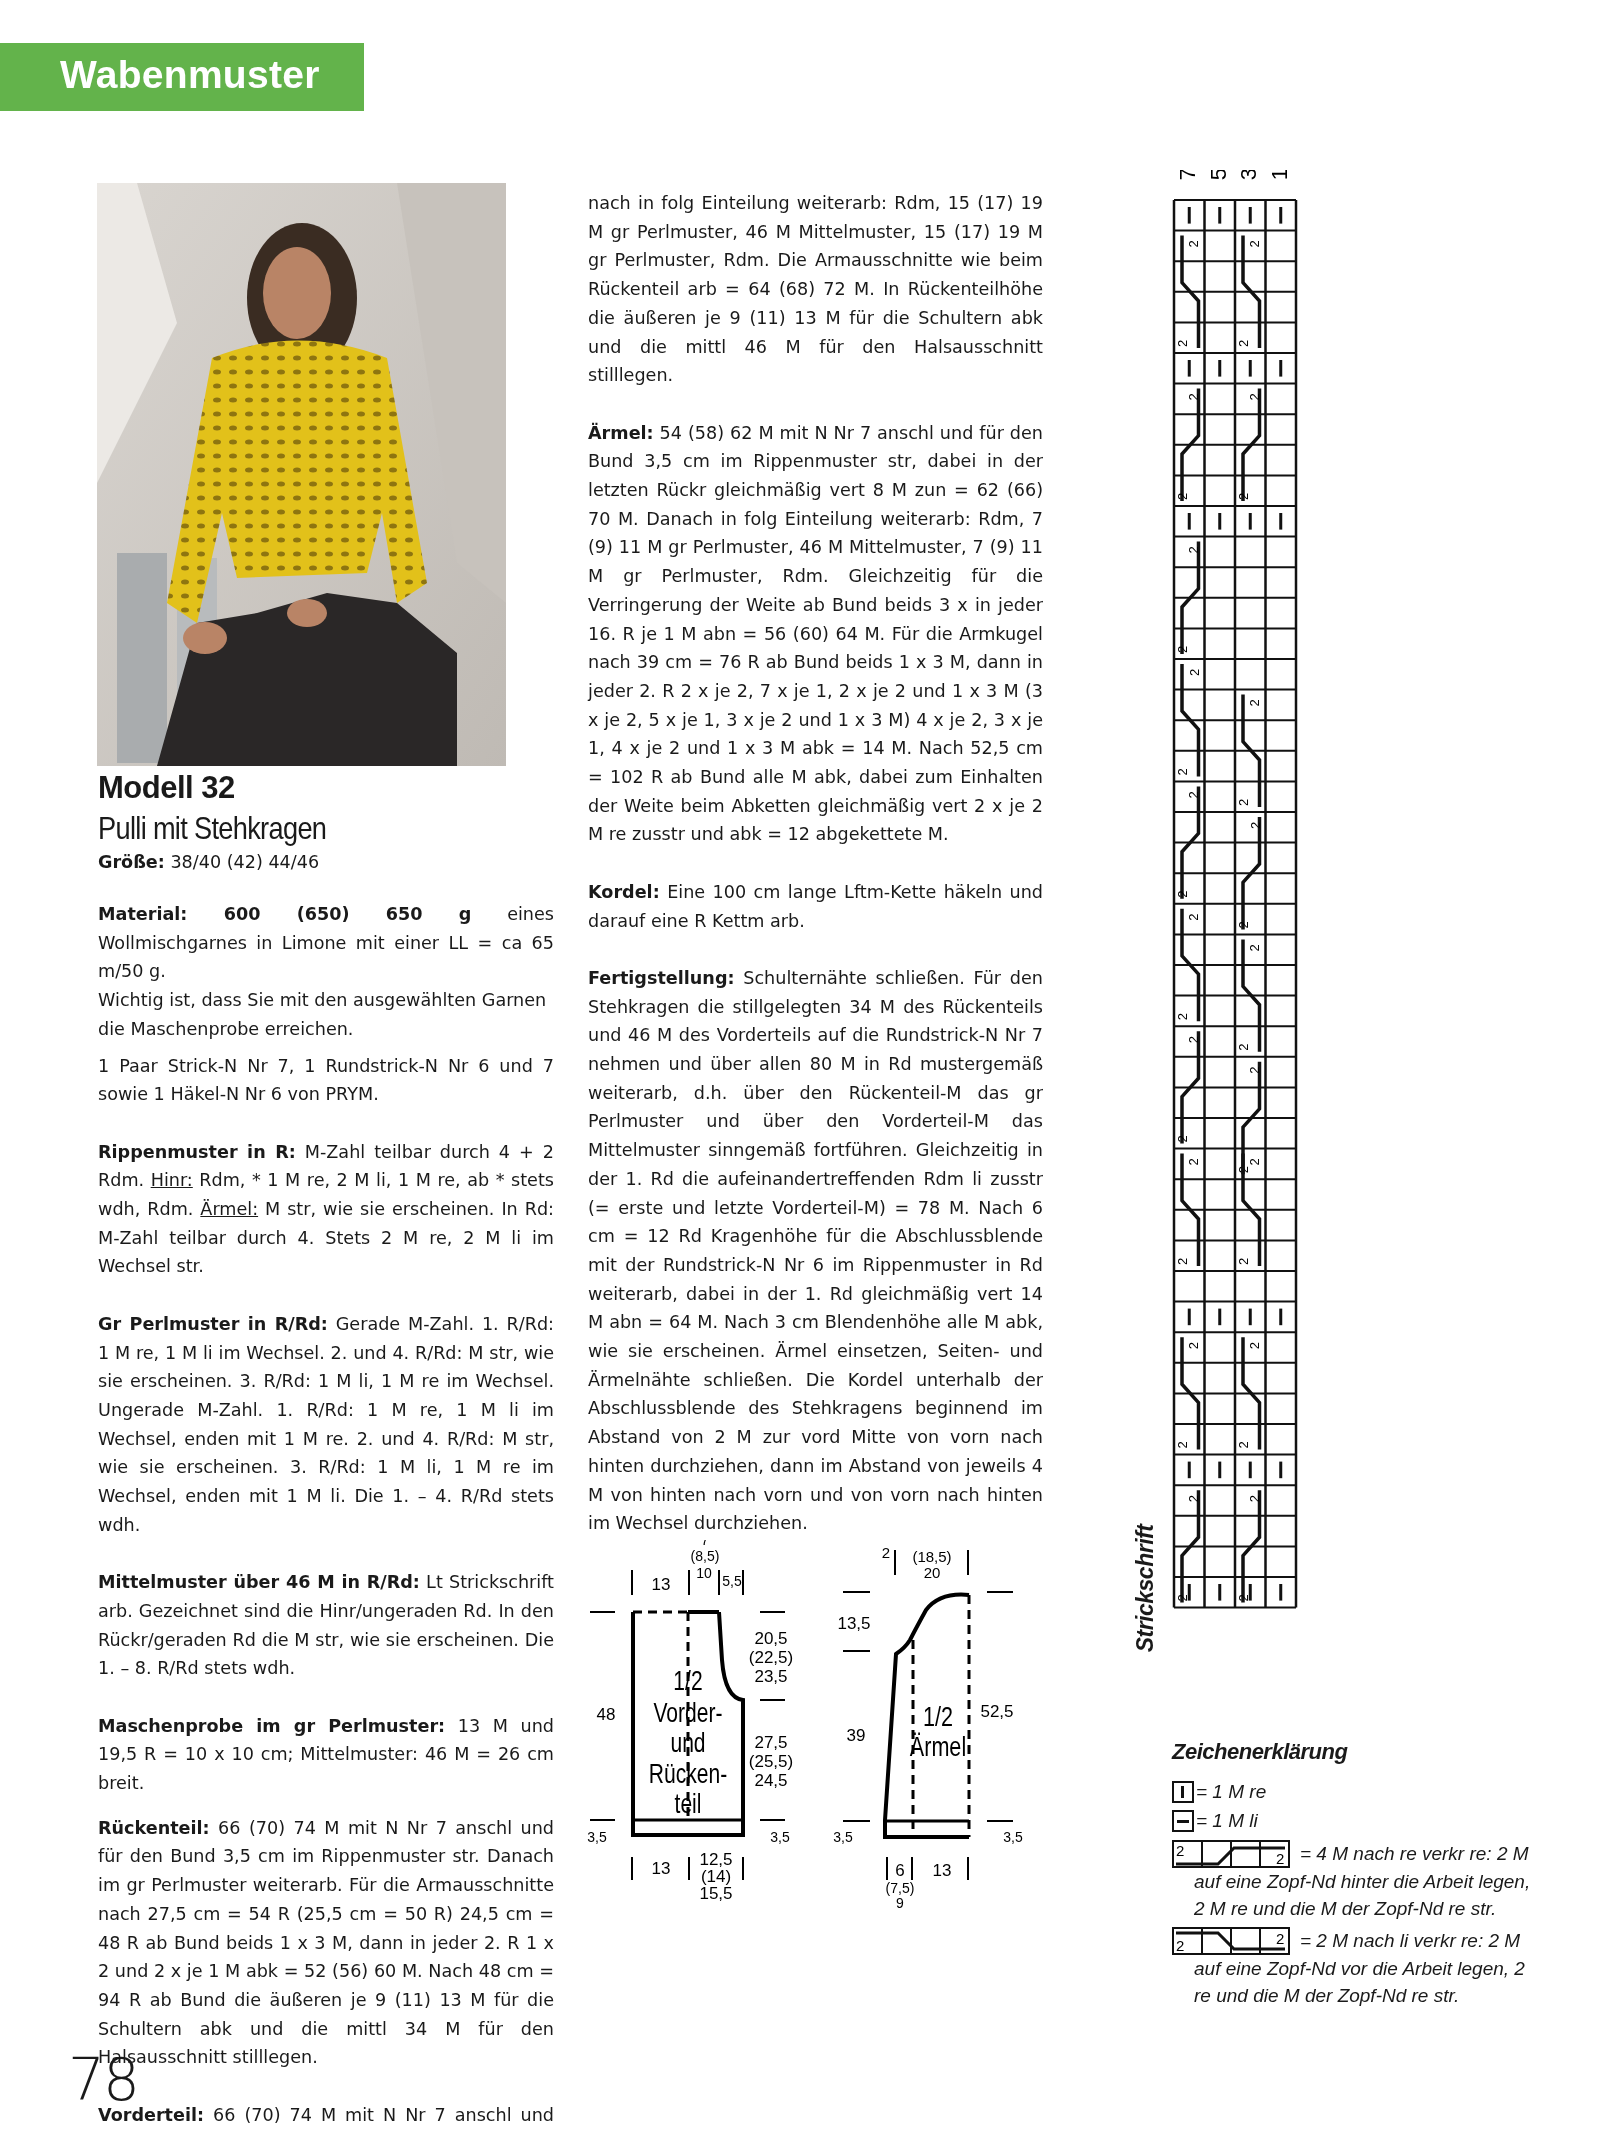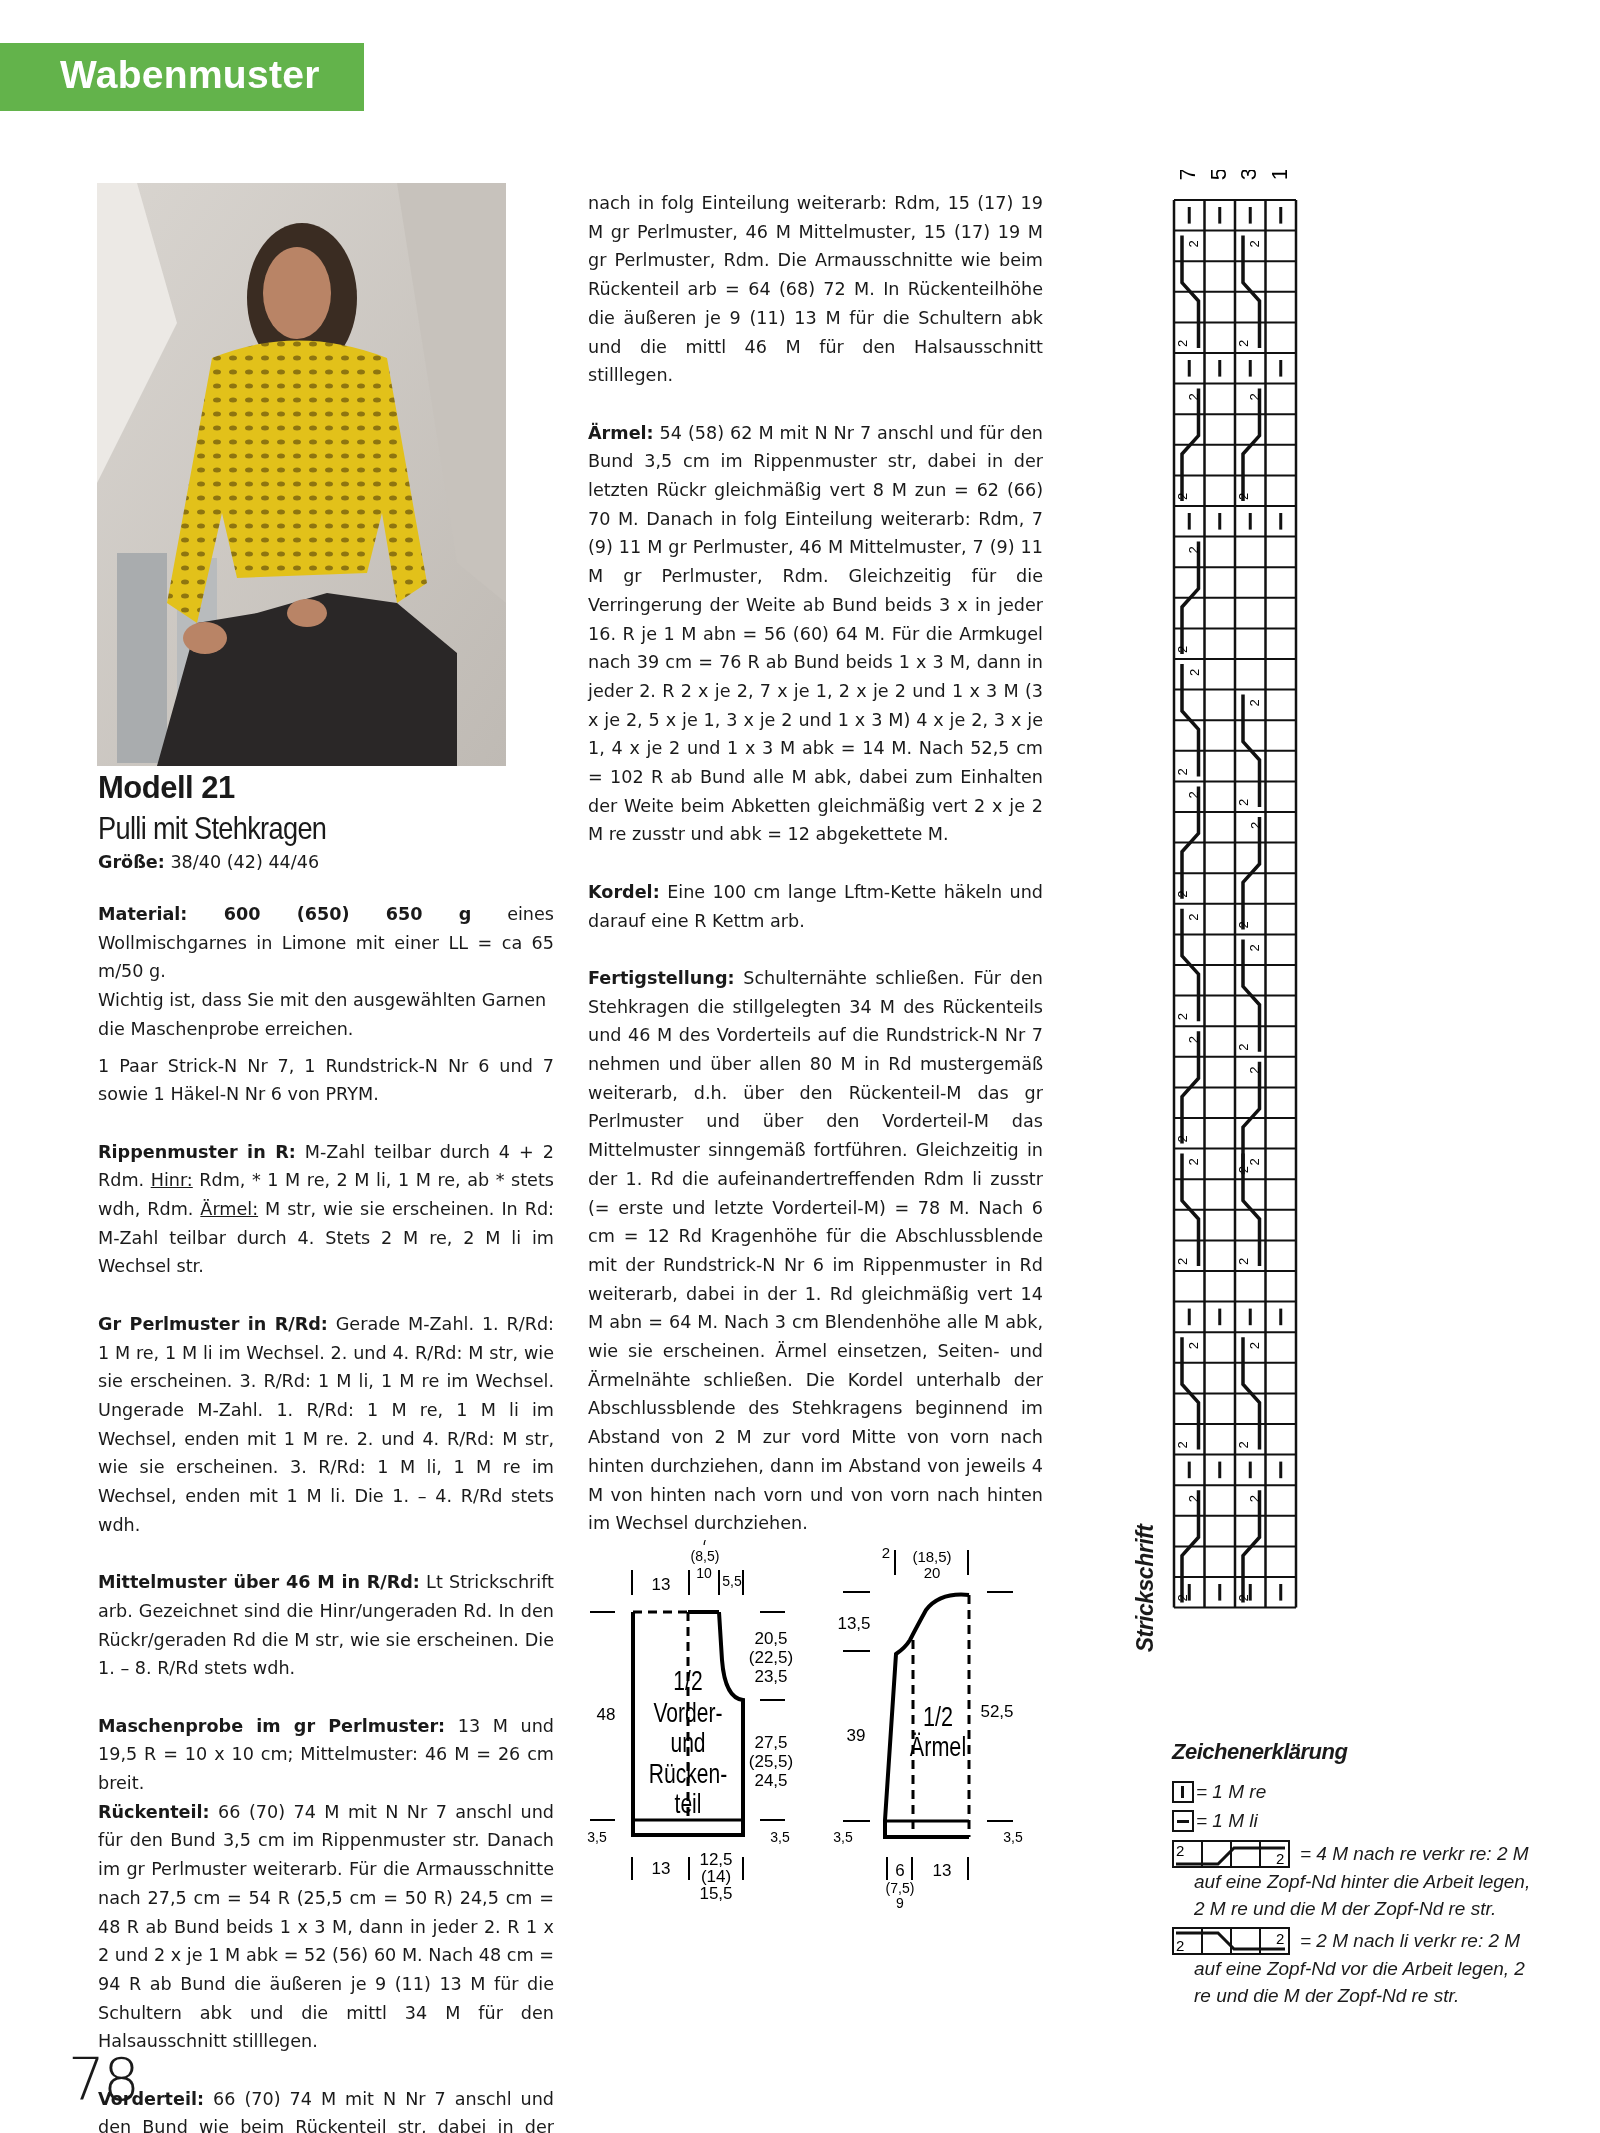--- a/index.html
+++ b/index.html
@@ -53,35 +53,35 @@
     <rect x="80" y="375" width="40" height="200" fill="#b8bbbd"></rect>
     <ellipse cx="205" cy="115" rx="55" ry="75" fill="#3a2c22"></ellipse>
     <ellipse cx="200" cy="110" rx="34" ry="46" fill="#b98466"></ellipse>
     <path d="M115,175 Q200,140 290,175 L330,400 L300,420 L285,330 L270,390 L140,395 L125,330 L100,440 L70,420 Z" fill="url(#comb)"></path>
     <path d="M100,440 L160,430 L230,410 L300,420 L360,470 L360,583 L60,583 Z" fill="#2a2727"></path>
     <ellipse cx="108" cy="455" rx="22" ry="16" fill="#b98466"></ellipse>
     <ellipse cx="210" cy="430" rx="20" ry="14" fill="#b98466"></ellipse>
   </svg>
 </div>
 
-<div class="title">Modell 21</div>
+<div class="title">Modell 32</div>
 <div class="subtitle">Pulli mit Stehkragen</div>
 <div class="size">
   <b>Größe:</b>
   <span>38/40 (42) 44/46</span>
 </div>
 
 <div class="col left">
   <p style="margin-bottom:0"><b>Material: 600 (650) 650 g</b><span> eines Wollmischgarnes in Limone mit einer LL = ca 65 m/50 g.</span></p>
   <p style="margin-bottom:8px;text-align:left"><span>Wichtig ist, dass Sie mit den ausgewählten Garnen die Maschenprobe erreichen.</span></p>
   <p><span>1 Paar Strick-N Nr 7, 1 Rundstrick-N Nr 6 und 7 sowie 1 Häkel-N Nr 6 von PRYM.</span></p>
   <p><b>Rippenmuster in R:</b><span> M-Zahl teilbar durch 4 + 2 Rdm. </span><u>Hinr:</u><span> Rdm, * 1 M re, 2 M li, 1 M re, ab * stets wdh, Rdm. </span><u>Ärmel:</u><span> M str, wie sie erscheinen. In Rd: M-Zahl teilbar durch 4. Stets 2 M re, 2 M li im Wechsel str.</span></p>
   <p><b>Gr Perlmuster in R/Rd:</b><span> Gerade M-Zahl. 1. R/Rd: 1 M re, 1 M li im Wechsel. 2. und 4. R/Rd: M str, wie sie erscheinen. 3. R/Rd: 1 M li, 1 M re im Wechsel. Ungerade M-Zahl. 1. R/Rd: 1 M re, 1 M li im Wechsel, enden mit 1 M re. 2. und 4. R/Rd: M str, wie sie erscheinen. 3. R/Rd: 1 M li, 1 M re im Wechsel, enden mit 1 M li. Die 1. – 4. R/Rd stets wdh.</span></p>
   <p><b>Mittelmuster über 46 M in R/Rd:</b><span> Lt Strickschrift arb. Gezeichnet sind die Hinr/ungeraden Rd. In den Rückr/geraden Rd die M str, wie sie erscheinen. Die 1. – 8. R/Rd stets wdh.</span></p>
-  <p style="margin-bottom:0"><b>Maschenprobe im gr Perlmuster:</b><span> 13 M und 19,5 R = 10 x 10 cm; Mittelmuster: 46 M = 26 cm breit.</span></p>
+  <p style="margin-bottom:16px"><b>Maschenprobe im gr Perlmuster:</b><span> 13 M und 19,5 R = 10 x 10 cm; Mittelmuster: 46 M = 26 cm breit.</span></p>
   <p><b>Rückenteil:</b><span> 66 (70) 74 M mit N Nr 7 anschl und für den Bund 3,5 cm im Rippenmuster str. Danach im gr Perlmuster weiterarb. Für die Armausschnitte nach 27,5 cm = 54 R (25,5 cm = 50 R) 24,5 cm = 48 R ab Bund beids 1 x 3 M, dann in jeder 2. R 1 x 2 und 2 x je 1 M abk = 52 (56) 60 M. Nach 48 cm = 94 R ab Bund die äußeren je 9 (11) 13 M für die Schultern abk und die mittl 34 M für den Halsausschnitt stilllegen.</span></p>
   <p><b>Vorderteil:</b><span> 66 (70) 74 M mit N Nr 7 anschl und den Bund wie beim Rückenteil str, dabei in der letzten Rückr gleichmäßig vert 12 M zun = 78 (82) 86 M. Da-</span></p>
 </div>
 
 <div class="col mid">
   <p><span>nach in folg Einteilung weiterarb: Rdm, 15 (17) 19 M gr Perlmuster, 46 M Mittelmuster, 15 (17) 19 M gr Perlmuster, Rdm. Die Armausschnitte wie beim Rückenteil arb = 64 (68) 72 M. In Rückenteilhöhe die äußeren je 9 (11) 13 M für die Schultern abk und die mittl 46 M für den Halsausschnitt stilllegen.</span></p>
   <p><b>Ärmel:</b><span> 54 (58) 62 M mit N Nr 7 anschl und für den Bund 3,5 cm im Rippenmuster str, dabei in der letzten Rückr gleichmäßig vert 8 M zun = 62 (66) 70 M. Danach in folg Einteilung weiterarb: Rdm, 7 (9) 11 M gr Perlmuster, 46 M Mittelmuster, 7 (9) 11 M gr Perlmuster, Rdm. Gleichzeitig für die Verringerung der Weite ab Bund beids 3 x in jeder 16. R je 1 M abn = 56 (60) 64 M. Für die Armkugel nach 39 cm = 76 R ab Bund beids 1 x 3 M, dann in jeder 2. R 2 x je 2, 7 x je 1, 2 x je 2 und 1 x 3 M (3 x je 2, 5 x je 1, 3 x je 2 und 1 x 3 M) 4 x je 2, 3 x je 1, 4 x je 2 und 1 x 3 M abk = 14 M. Nach 52,5 cm = 102 R ab Bund alle M abk, dabei zum Einhalten der Weite beim Abketten gleichmäßig vert 2 x je 2 M re zusstr und abk = 12 abgekettete M.</span></p>
   <p><b>Kordel:</b><span> Eine 100 cm lange Lftm-Kette häkeln und darauf eine R Kettm arb.</span></p>
   <p><b>Fertigstellung:</b><span> Schulternähte schließen. Für den Stehkragen die stillgelegten 34 M des Rückenteils und 46 M des Vorderteils auf die Rundstrick-N Nr 7 nehmen und über allen 80 M in Rd mustergemäß weiterarb, d.h. über den Rückenteil-M das gr Perlmuster und über den Vorderteil-M das Mittelmuster sinngemäß fortführen. Gleichzeitig in der 1. Rd die aufeinandertreffenden Rdm li zusstr (= erste und letzte Vorderteil-M) = 78 M. Nach 6 cm = 12 Rd Kragenhöhe für die Abschlussblende mit der Rundstrick-N Nr 6 im Rippenmuster in Rd weiterarb, dabei in der 1. Rd gleichmäßig vert 14 M abn = 64 M. Nach 3 cm Blendenhöhe alle M abk, wie sie erscheinen. Ärmel einsetzen, Seiten- und Ärmelnähte schließen. Die Kordel unterhalb der Abschlussblende des Stehkragens beginnend im Abstand von 2 M zur vord Mitte von vorn nach hinten durchziehen, dann im Abstand von jeweils 4 M von hinten nach vorn und von vorn nach hinten im Wechsel durchziehen.</span></p>
 </div>

